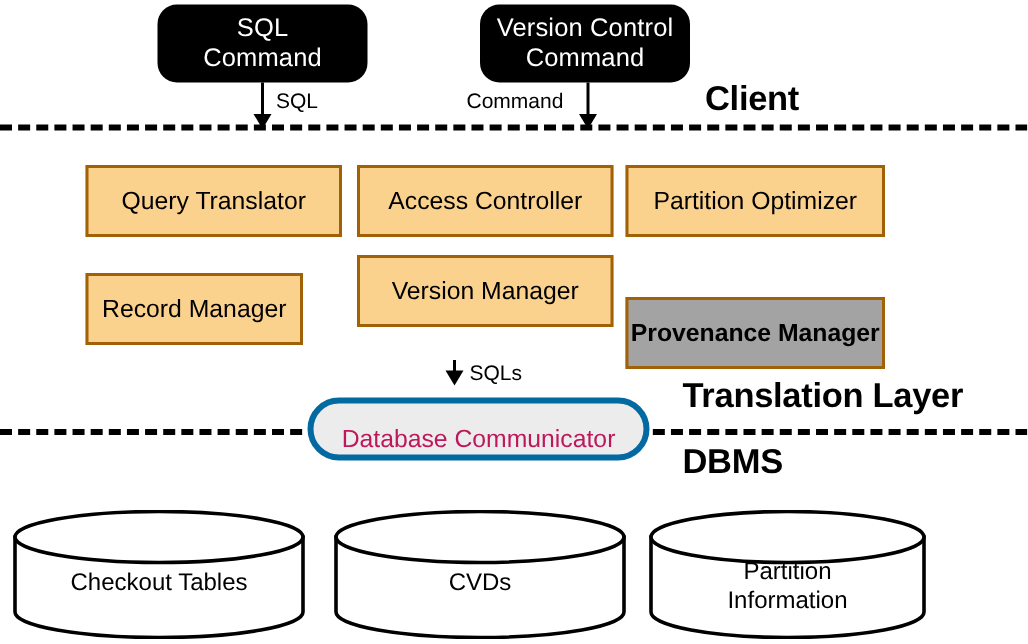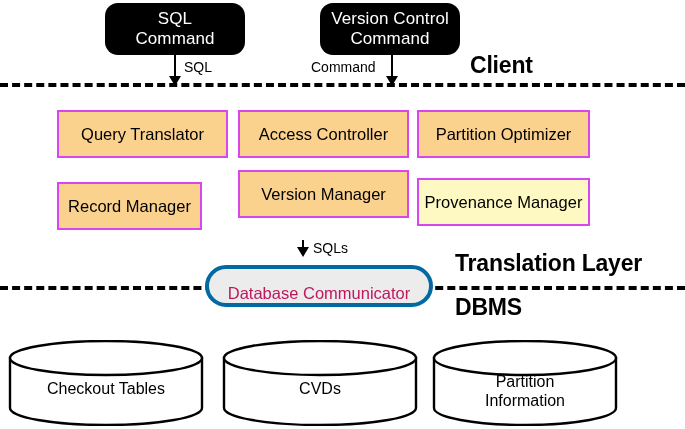--- a/index.html
+++ b/index.html
@@ -64,21 +64,21 @@
     font-weight: bold;
     font-size: 23px;
     color: #000000;
     letter-spacing: -0.2px;
     white-space: nowrap;
     text-align: left;
   }
 
   
   .comp-box {
-    border: 2px solid #d946ef;
+    border: 2px solid #a16207;
     display: flex;
     align-items: center;
     justify-content: center;
     text-align: center;
     font-size: 16.5px;
     color: #000000;
     white-space: nowrap;
   }
 
   
@@ -144,21 +144,21 @@
   <div class="abs comp-box" style="left:417px; top:110px; width:173px; height:48px; background:#fbd18e;align-items:center;">
     <span>Partition Optimizer</span>
   </div>
 
   <div class="abs comp-box" style="left:57px; top:182px; width:145px; height:48px; background:#fbd18e;">
     <span>Record Manager</span>
   </div>
   <div class="abs comp-box" style="left:238px; top:170px; width:171px; height:48px; background:#fbd18e;">
     <span>Version Manager</span>
   </div>
-  <div class="abs comp-box" style="left:417px; top:178px; width:173px; height:48px; background:#fef9c3;">
+  <div class="abs comp-box" style="left:417px; top:198px; width:173px; height:48px; background:#a3a3a3;font-weight:bold;">
     <span>Provenance Manager</span>
   </div>
 
   <div class="abs arrow-line" style="left:302px; top:240px; height:10px;"></div>
   <div class="abs arrow-head" style="left:297px; top:247px;"></div>
   <div class="abs arrow-label" style="left:313px; top:240px;">SQLs</div>
 
   <div class="abs dash-line" style="left:0px; top:286px; width:685px;"></div>
 
   <div class="abs dbcomm" style="left:205px; top:265px; width:228px; height:42px; background:#ececec;">

